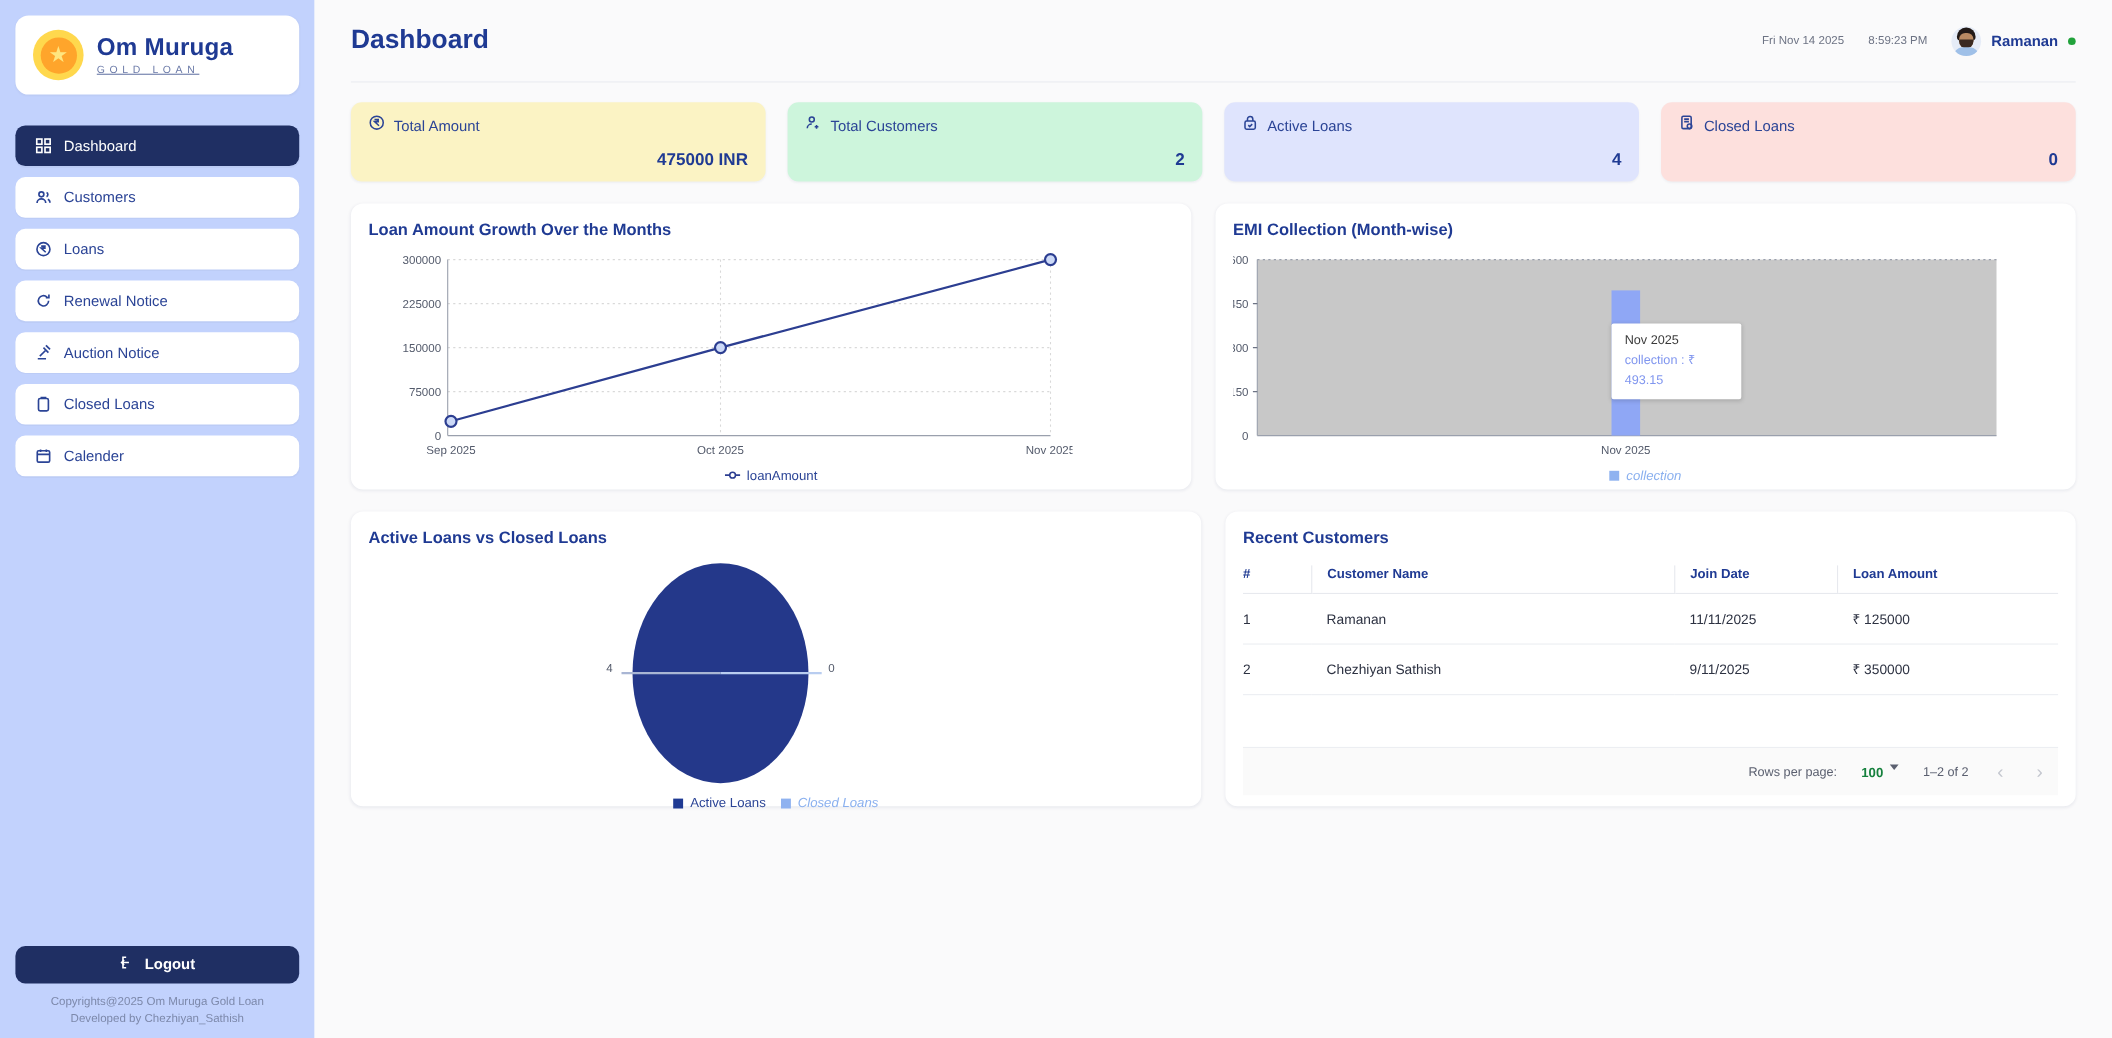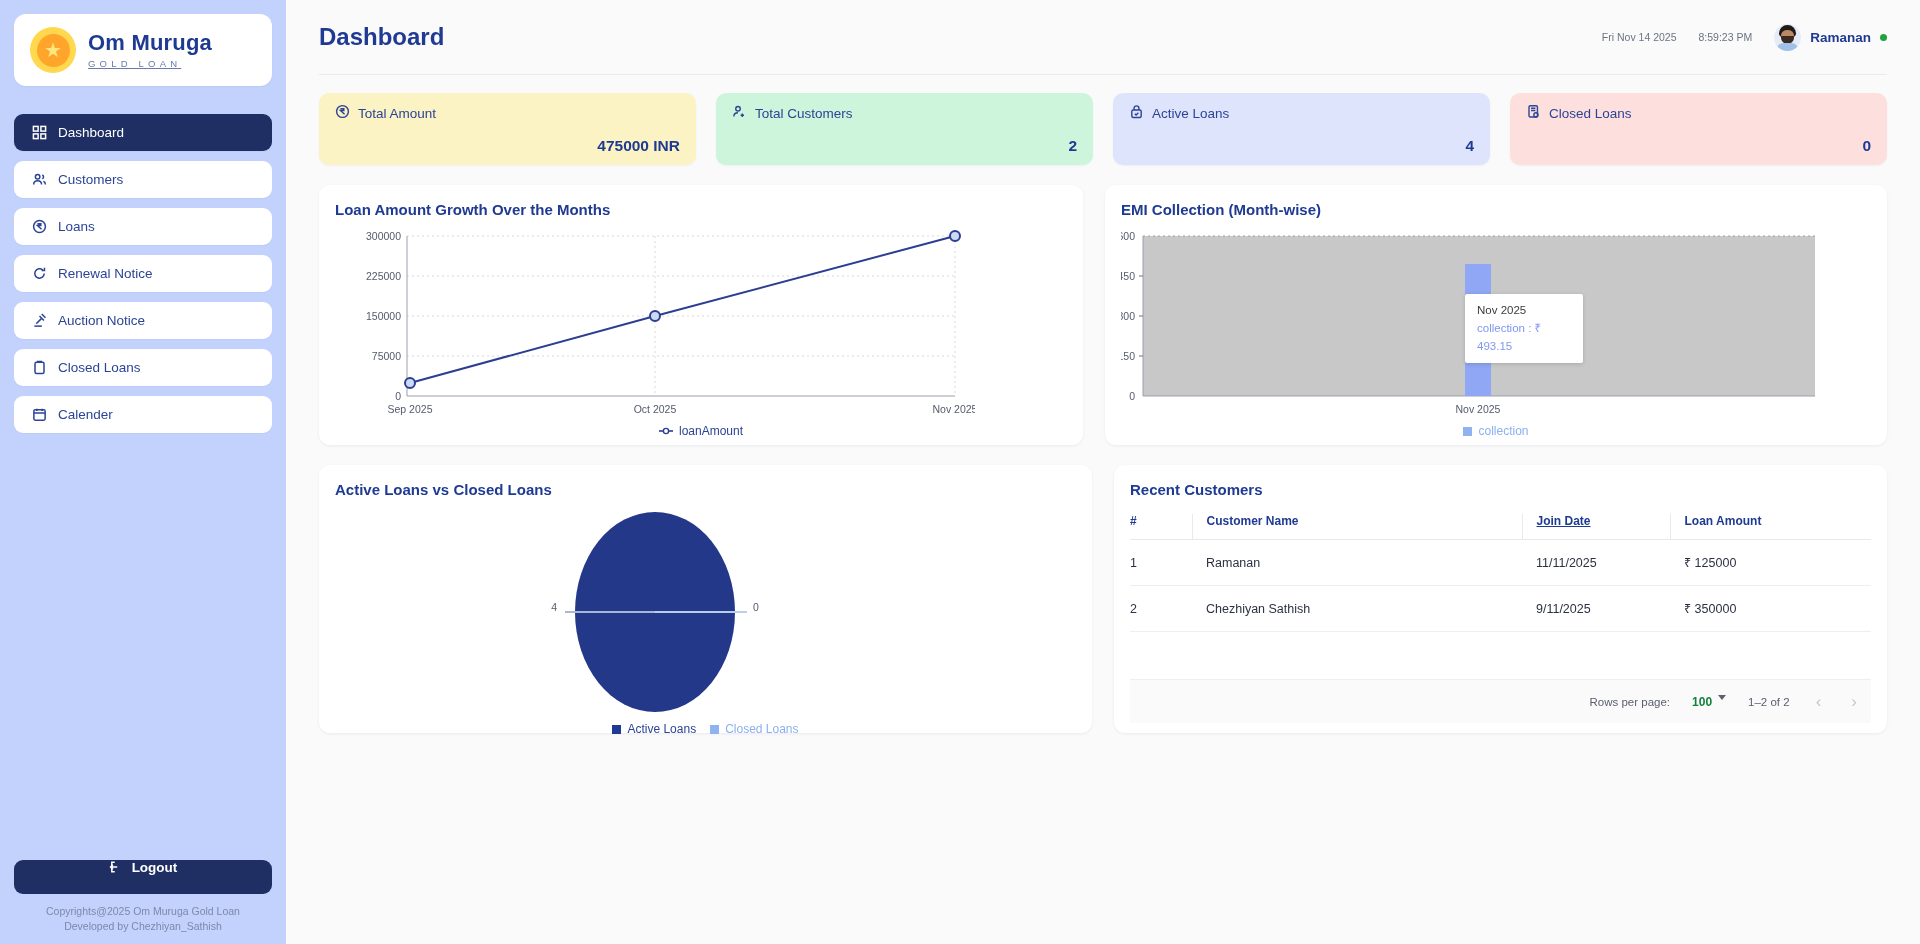--- a/index.html
+++ b/index.html
@@ -47,21 +47,21 @@
     color: #2b4496; font-size: 13.5px; cursor: pointer;
     box-shadow: 0 1px 1px rgba(0,0,0,.03);
   }
   .nav-item.active { background: #1f2f63; color: #ffffff; }
   .nav-item .ic { width: 15px; height: 15px; display: inline-flex; align-items: center; justify-content: center; flex: 0 0 auto; }
   .nav-item svg { width: 15px; height: 15px; stroke: currentColor; fill: none; stroke-width: 1.6; }
 
   .logout-wrap { position: absolute; bottom: 0; left: 0; width: 100%; padding: 0 14px 10px; }
   .logout-btn {
     width: 258px; height: 34px; background: #1f2f63; color: #ffffff;
-    border-radius: 9px; display: flex; justify-content: center; gap: 9px;
+    border-radius: 9px; display: flex; align-items: center; justify-content: center; gap: 9px;
     font-size: 13.5px; font-weight: 700; cursor: pointer; border: none;
     font-family: "Liberation Sans", sans-serif;
   }
   .logout-btn svg { width: 14px; height: 14px; stroke: #fff; fill: none; stroke-width: 1.7; }
   .copyright { margin-top: 10px; text-align: center; font-size: 10.5px; color: #7d89ab; line-height: 1.45; }
 
   
   .main { flex: 1; height: 944px; background: #fafafb; padding: 0 33px; overflow: hidden; position: relative; }
   .topbar { height: 74px; display: flex; align-items: center; justify-content: space-between; }
   .page-title { font-size: 24px; font-weight: 700; color: #1f3a93; }
@@ -107,21 +107,21 @@
   }
   .panel-title { font-size: 15px; font-weight: 700; color: #1f3a93; }
   .panel-h1 { height: 260px; }
   .panel-h2 { height: 268px; }
 
   
   .chart-area { position: relative; margin-top: 10px; }
   .axis-text { font-size: 10.5px; fill: #535a6b; font-family: "Liberation Sans", sans-serif; }
   .legend-row { display: flex; align-items: center; justify-content: center; gap: 6px; margin-top: 2px; }
   .legend-label { font-size: 12px; color: #2b4496; }
-  .legend-label.muted { color: #8ab0ef; }
+  .legend-label.muted { color: #8ab0ef; font-style: italic; }
   .legend-sq { width: 9px; height: 9px; background: #1f3a93; display: inline-block; }
   .legend-sq.light { background: #8fb2f0; }
 
   
   .tooltip {
     position: absolute; background: #ffffff; border-radius: 2px;
     box-shadow: 0 1px 4px rgba(0,0,0,.16); padding: 8px 12px;
     font-size: 11.5px; color: #3b3b3b; line-height: 1.55; z-index: 5;
   }
   .tooltip .t2 { color: #8096ef; }
@@ -132,21 +132,21 @@
     text-align: left; font-size: 12px; font-weight: 700; color: #1f3a93;
     padding: 0 0 11px 0; border-bottom: 1px solid #e7e9ee;
   }
   .tbl th + th { border-left: 1px solid #e7e9ee; padding-left: 14px; }
   .tbl td {
     font-size: 12.5px; color: #2d3242; padding: 14px 0; border-bottom: 1px solid #eceef2;
   }
   .tbl td + td { padding-left: 14px; }
   .col-idx { width: 62px; }
   .col-name { width: 330px; }
-  .col-date { width: 148px; text-decoration: underline; }
+  .col-date { width: 148px; }
   .pager {
     position: absolute; left: 16px; right: 16px; bottom: 10px;
     background: #fafafa; border-top: 1px solid #eceef2;
     height: 44px; display: flex; align-items: center; justify-content: flex-end; gap: 22px;
     padding-right: 10px;
   }
   .pg-label { font-size: 11.5px; color: #5b6070; }
   .pg-select { display: flex; align-items: flex-start; gap: 6px; font-size: 12px; font-weight: 700; color: #15803d; cursor: pointer; }
   .caret { width: 0; height: 0; border-left: 4px solid transparent; border-right: 4px solid transparent; border-top: 5px solid #5b6070; }
   .pg-range { font-size: 11.5px; color: #5b6070; }

